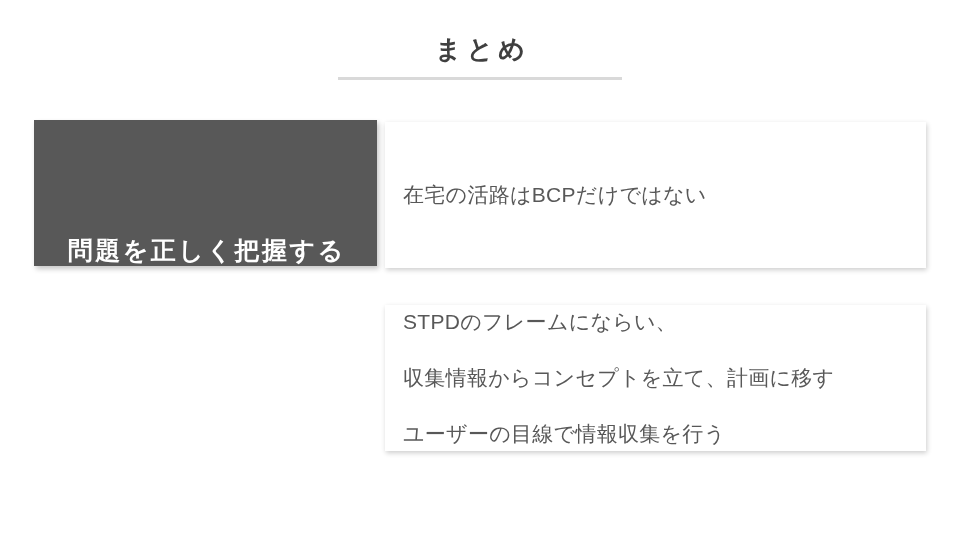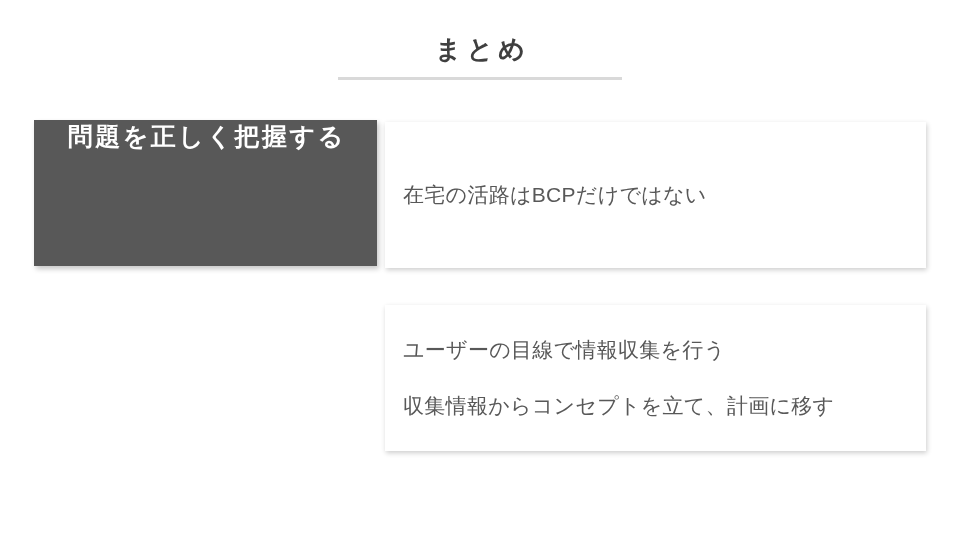--- a/index.html
+++ b/index.html
@@ -59,21 +59,21 @@
   .row-2 { top: 303px; }
 
   .label-box {
     position: absolute;
     left: 0;
     top: 0;
     width: 343px;
     height: 146px;
     background: #585858;
     display: flex;
-    align-items: flex-start;
+    align-items: flex-end;
     justify-content: center;
     box-shadow: 2px 3px 5px rgba(0,0,0,0.22);
     box-sizing: border-box;
   }
   .label-text {
     color: #ffffff;
     font-size: 25px;
     font-weight: bold;
     letter-spacing: 2.5px;
     line-height: 32px;
@@ -118,18 +118,19 @@
     <div class="label-box">
       <span class="label-text">問題を正しく把握する</span>
     </div>
     <div class="detail-card">
       <div class="detail-line">在宅の活路はBCPだけではない</div>
     </div>
   </div>
 
   <div class="row row-2">
     <div class="detail-card">
+      <div class="detail-line">STPDのフレームにならい、</div>
+      <div class="detail-line">収集情報からコンセプトを立て、計画に移す</div>
       <div class="detail-line">ユーザーの目線で情報収集を行う</div>
-      <div class="detail-line">収集情報からコンセプトを立て、計画に移す</div>
     </div>
   </div>
 
 </div>
 
 </body></html>

